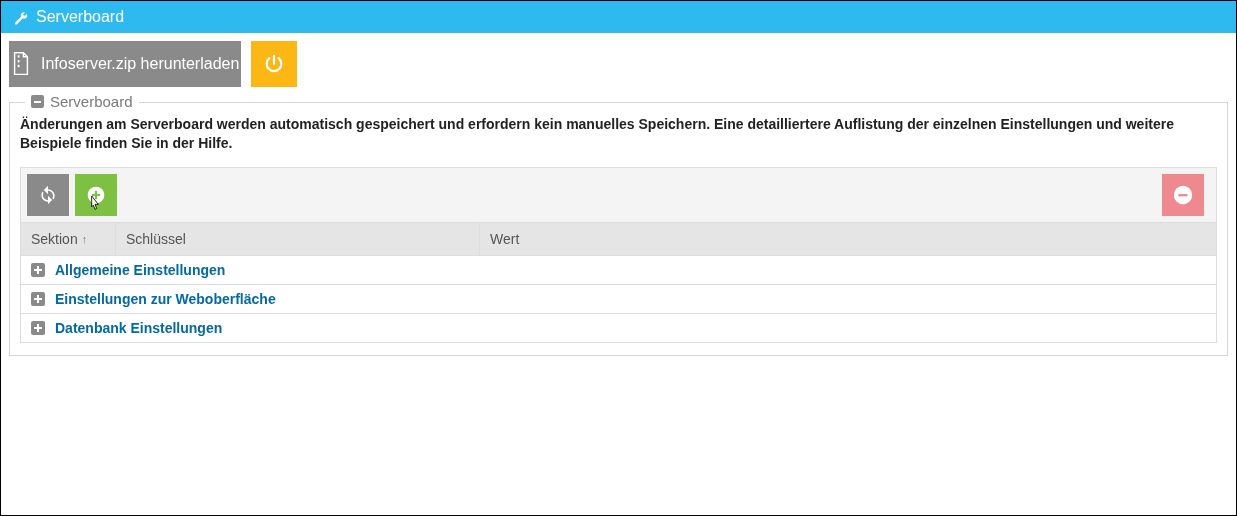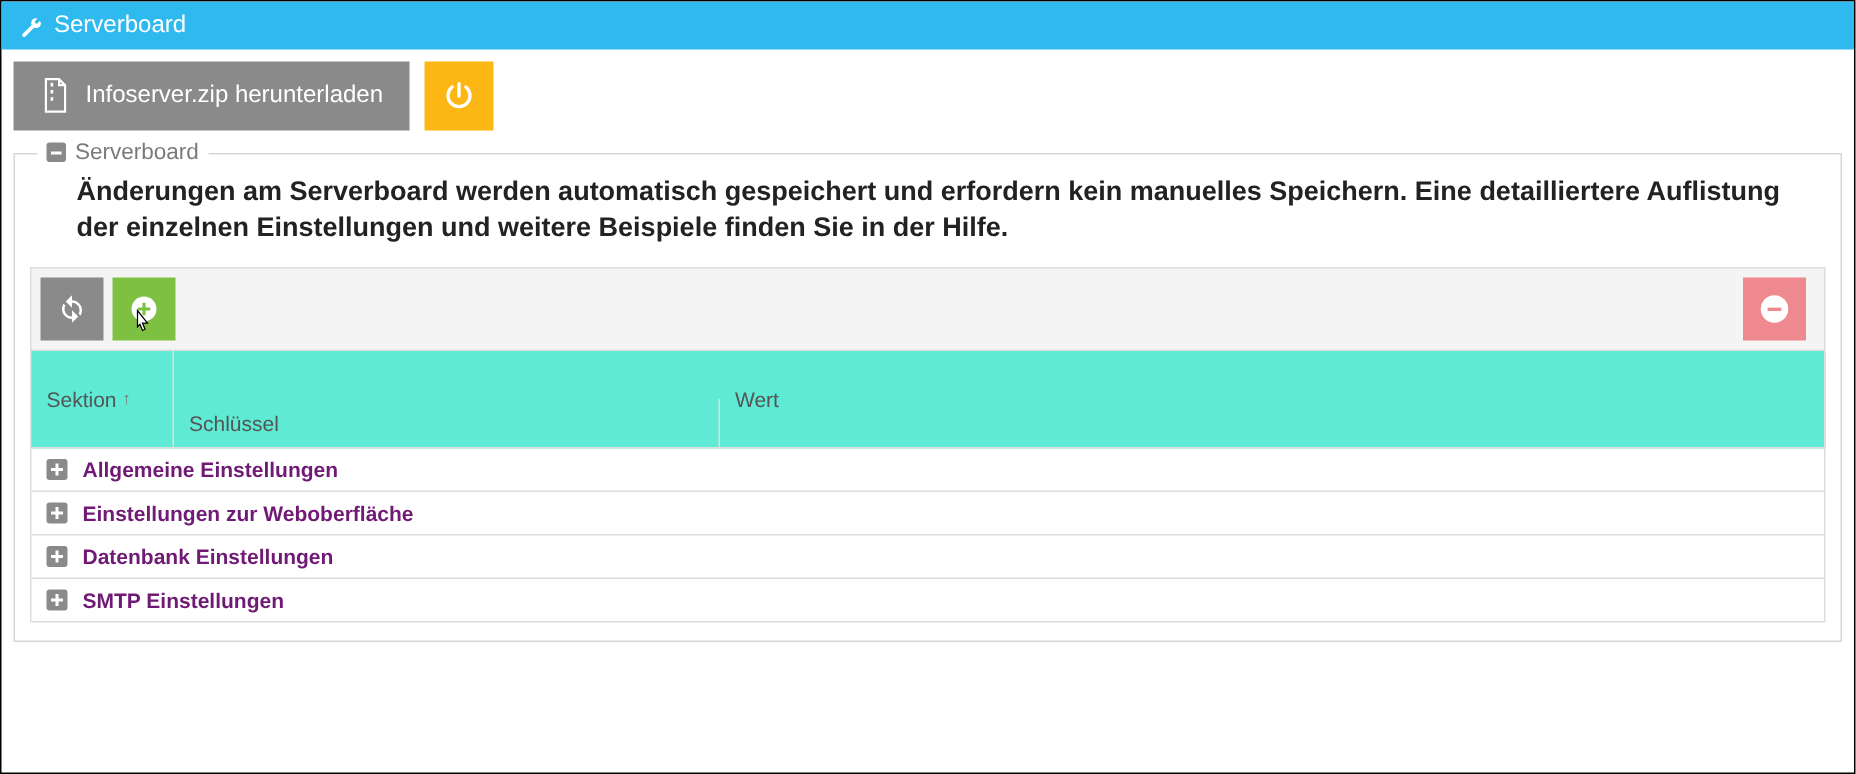--- a/index.html
+++ b/index.html
@@ -24,21 +24,21 @@
   .toolbar {
     padding: 8px 8px 0 8px;
     display: flex;
     gap: 10px;
     align-items: stretch;
   }
   .btn-download {
     background: #8a8a8a;
     color: #fff;
     border: none;
-    padding: 0 18px;
+    padding: 0 2px;
     height: 46px;
     display: flex;
     align-items: center;
     gap: 10px;
     font-size: 16px;
     cursor: pointer;
   }
   .btn-download svg { width: 20px; height: 24px; }
   .btn-power {
     background: #fcb714;
@@ -74,26 +74,25 @@
     background: #8a8a8a;
     border-radius: 2px;
     display:flex; align-items:center; justify-content:center;
     cursor:pointer;
   }
   .legend-toggle::before {
     content:"";
     width:7px; height:2px; background:#fff;
   }
   .info-text {
-    font-size: 18px;
+    font-size: 14px;
     color: #222;
     font-weight: 700;
     line-height: 1.35;
     margin-bottom: 14px;
-    margin-left: 31px;
   }
   .grid-toolbar {
     background: #f4f4f4;
     border: 1px solid #ddd;
     padding: 6px;
     display: flex;
     align-items: center;
   }
   .icon-btn {
     width: 42px; height: 42px;
@@ -104,50 +103,50 @@
   }
   .btn-refresh { background:#8a8a8a; }
   .btn-refresh svg { width:20px; height:20px; fill:#fff; }
   .btn-add { background:#7ec142; position:relative;}
   .btn-add svg { width:20px; height:20px; fill:#fff; }
   .spacer { flex:1; }
   .btn-remove { background:#ee8a8f; }
   .btn-remove svg { width:22px; height:22px; fill:#fff; }
   .grid-header {
     display:flex;
-    background:#5eead4;
+    background:#e5e5e5;
     border-left:1px solid #ddd;
     border-right:1px solid #ddd;
     border-bottom:1px solid #ddd;
     font-size:14px;
     color:#555;
   }
   .gh-cell {
     padding: 8px 10px;
     display:flex;
     align-items:center;
     gap:4px;
   }
   .gh-sektion { width:95px; border-right:1px solid #ddd;}
-  .gh-schluessel { width:364px; border-right:1px solid #ddd;margin-top:32px;}
+  .gh-schluessel { width:364px; border-right:1px solid #ddd;}
   .gh-wert { flex:1;text-align:center; }
   .sort-arrow {
     font-size: 11px;
     color:#777;
   }
   .grid-body {
     border-left:1px solid #ddd;
     border-right:1px solid #ddd;
   }
   .group-row {
     border-bottom:1px solid #ddd;
     padding: 6px 10px;
     font-size:14px;
     font-weight:600;
-    color:#701a75;
+    color:#0369a1;
     display:flex;
     align-items:center;
     gap:10px;
     cursor:pointer;
   }
   .expand-icon {
     width:14px; height:14px;
     background:#8a8a8a;
     border-radius:2px;
     display:flex;
@@ -250,18 +249,14 @@
       <span>Allgemeine Einstellungen</span>
     </div>
     <div class="group-row">
       <span class="expand-icon"></span>
       <span>Einstellungen zur Weboberfläche</span>
     </div>
     <div class="group-row">
       <span class="expand-icon"></span>
       <span>Datenbank Einstellungen</span>
     </div>
-    <div class="group-row">
-      <span class="expand-icon"></span>
-      <span>SMTP Einstellungen</span>
-    </div>
   </div>
 </div>
 
 </body></html>

